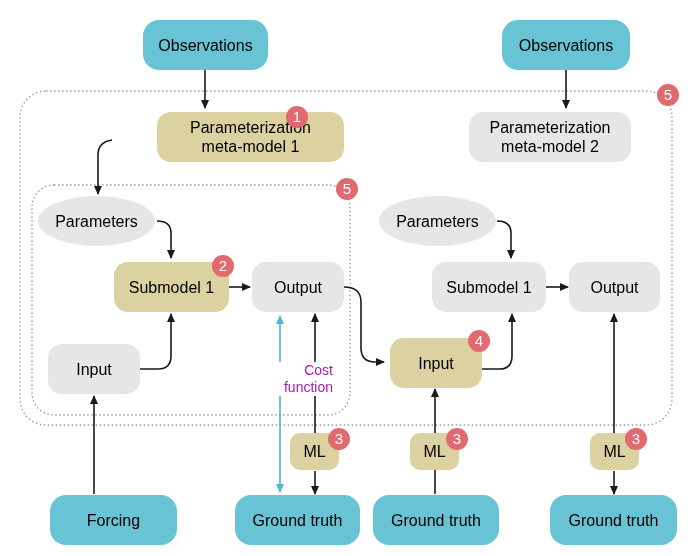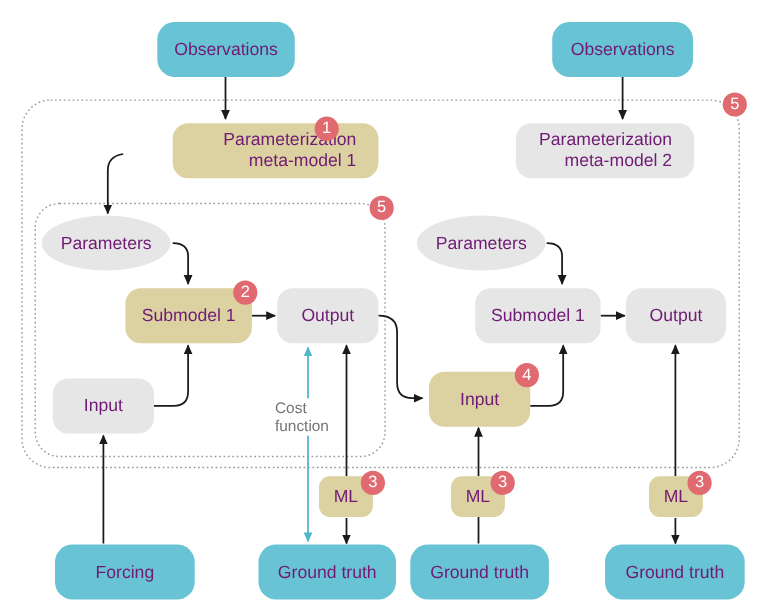--- a/index.html
+++ b/index.html
@@ -1,24 +1,24 @@
 <!DOCTYPE html>
 <html><head>
 <meta charset="utf-8">
 <style>
   html,body{margin:0;padding:0;background:#ffffff;}
   body{width:700px;height:556px;position:relative;overflow:hidden;font-family:"Liberation Sans",sans-serif;}
   svg.wires{position:absolute;left:0;top:0;width:700px;height:556px;}
-  .node{position:absolute;display:flex;align-items:center;justify-content:center;text-align:right;color:#701a75;font-size:16px;line-height:19px;box-sizing:border-box;}
+  .node{position:absolute;display:flex;align-items:center;justify-content:center;text-align:center;color:#000000;font-size:16px;line-height:19px;box-sizing:border-box;}
   .blue{background:#68c3d4;border-radius:16px;}
   .tan{background:#dcd1a1;border-radius:14px;}
   .gray{background:#e6e6e6;border-radius:14px;}
   .ellipse{background:#e6e6e6;border-radius:50%;}
   .badge{position:absolute;width:22px;height:22px;border-radius:50%;background:#e06a70;color:#fff;font-size:15px;line-height:22px;text-align:center;}
-  .cost{position:absolute;color:#737373;font-size:14px;line-height:17px;text-align:left;background:#fff;}
+  .cost{position:absolute;color:#a21caf;font-size:14px;line-height:17px;text-align:right;background:#fff;margin-left:23px;}
 </style>
 </head>
 <body>
 
 <svg class="wires" viewBox="0 0 700 556">
   <defs>
     <marker id="ah" markerWidth="10" markerHeight="10" refX="8" refY="5" orient="auto" markerUnits="userSpaceOnUse">
       <path d="M0,1 L9,5 L0,9 z" fill="#1a1a1a"></path>
     </marker>
     <marker id="ahc" markerWidth="10" markerHeight="10" refX="8" refY="5" orient="auto" markerUnits="userSpaceOnUse">

